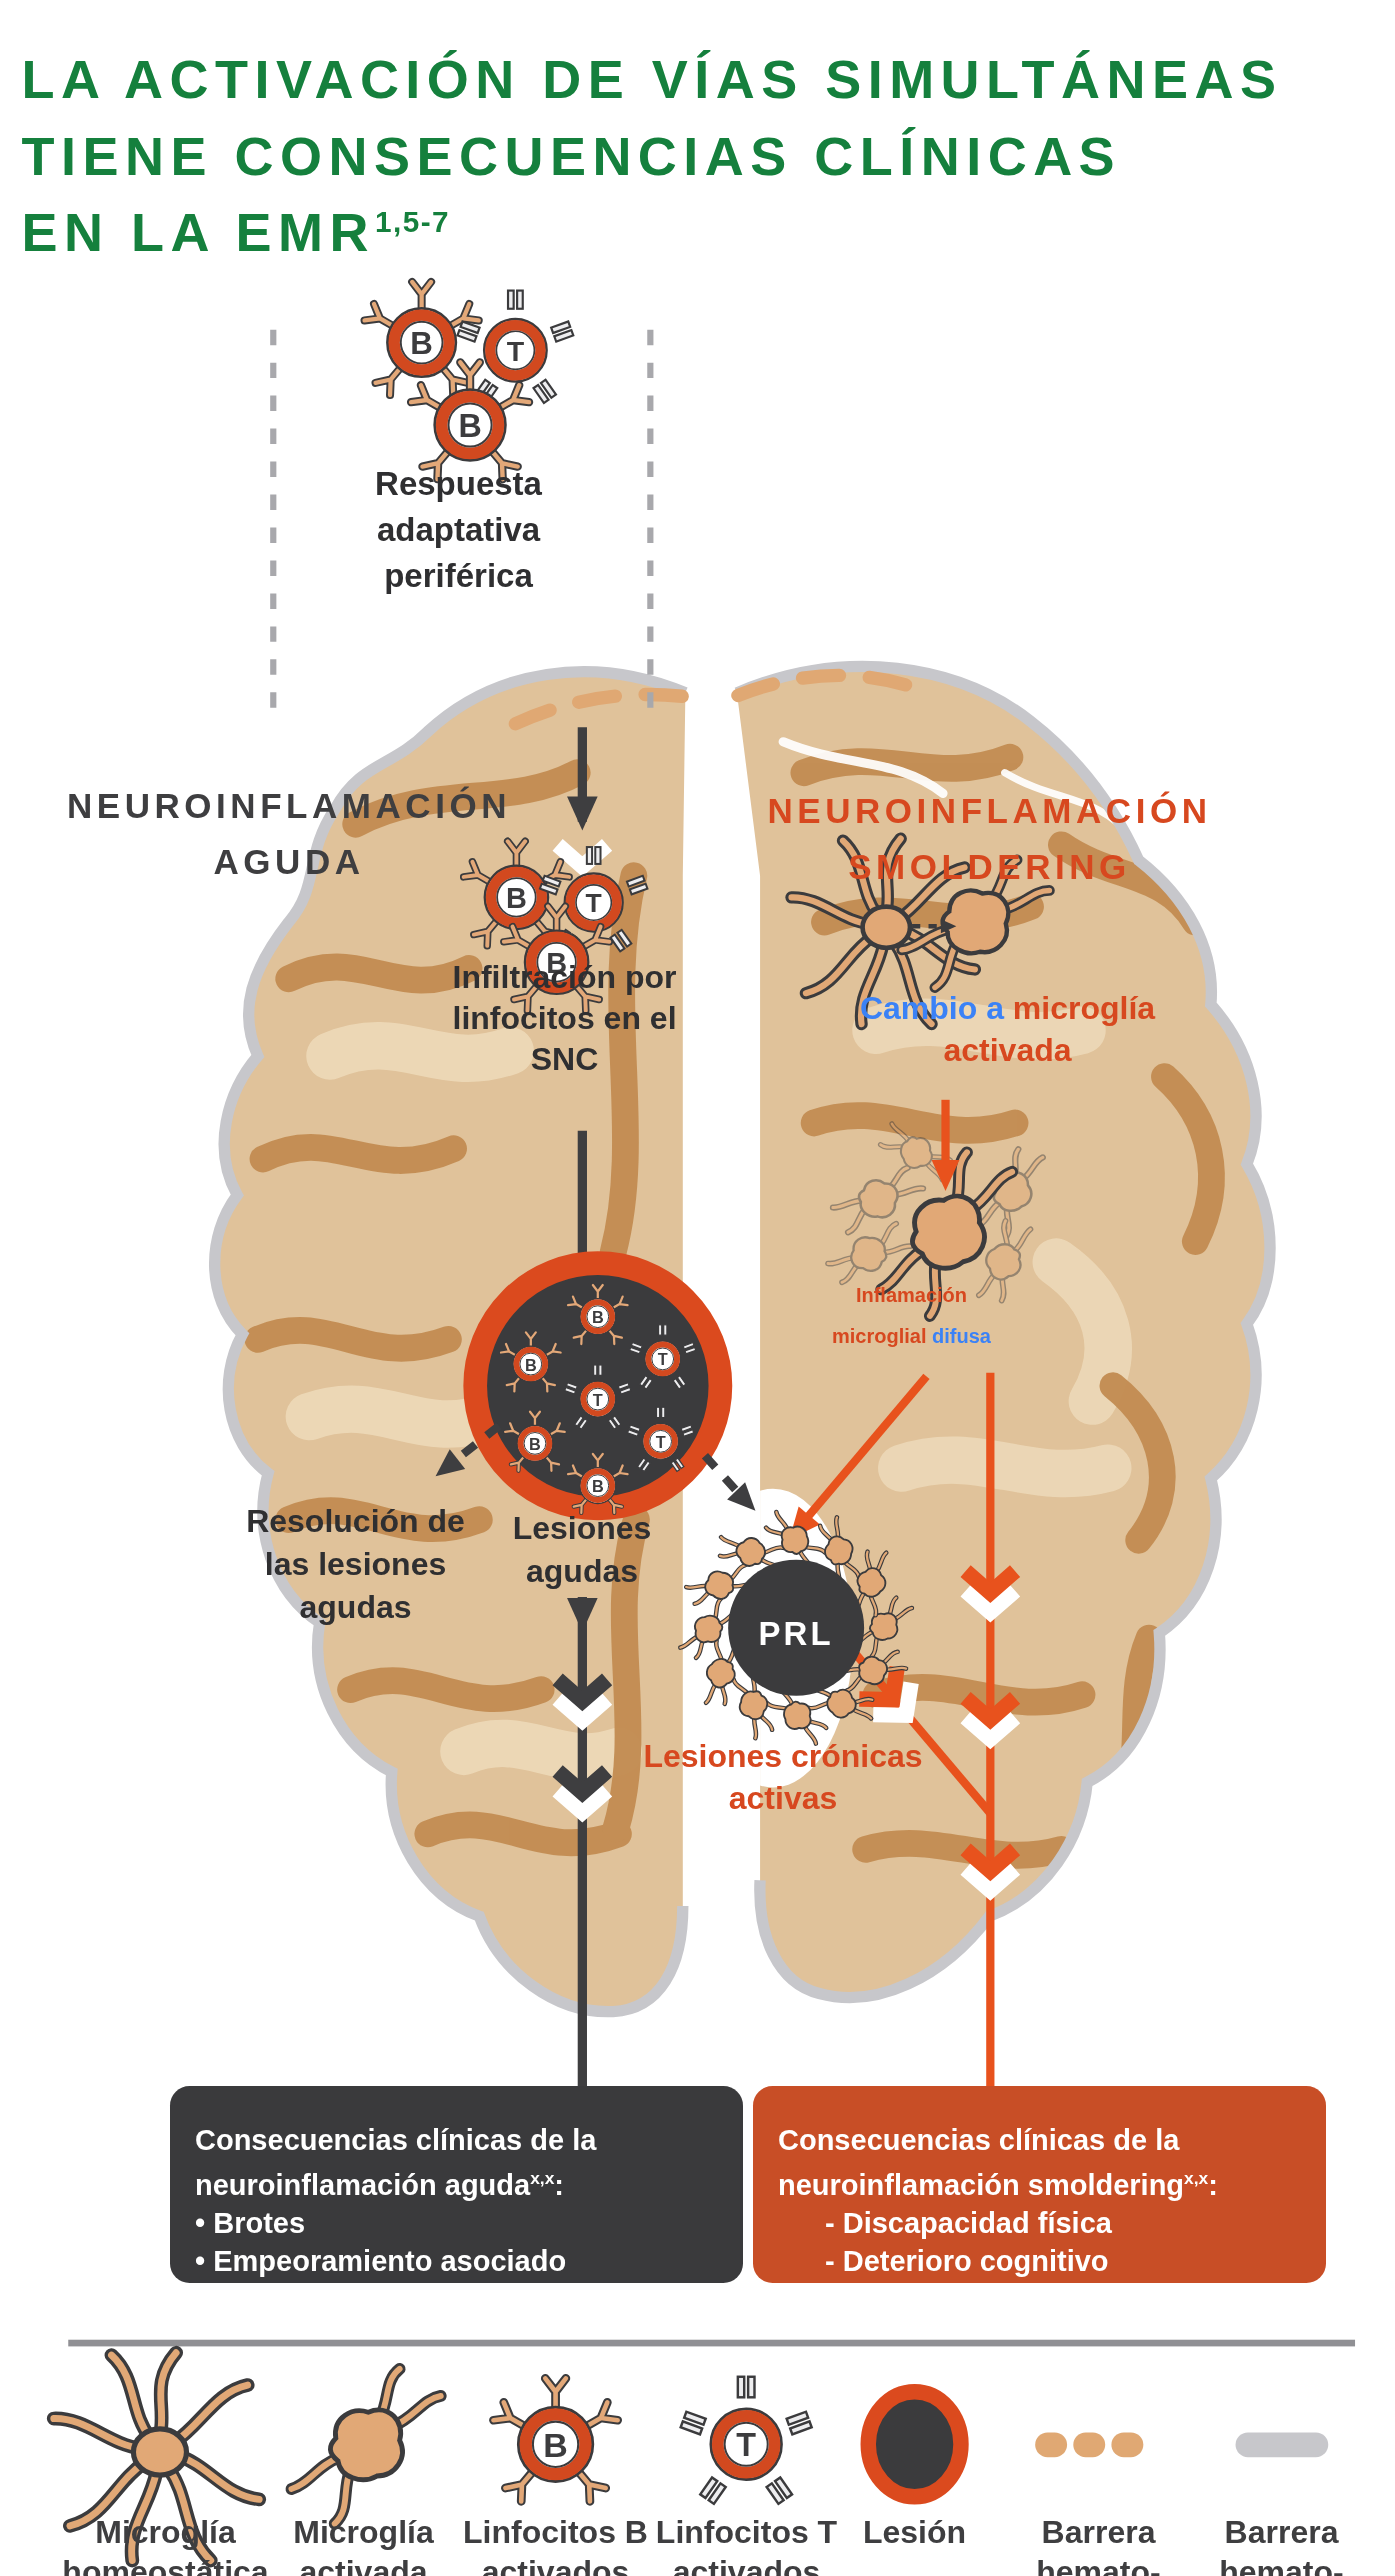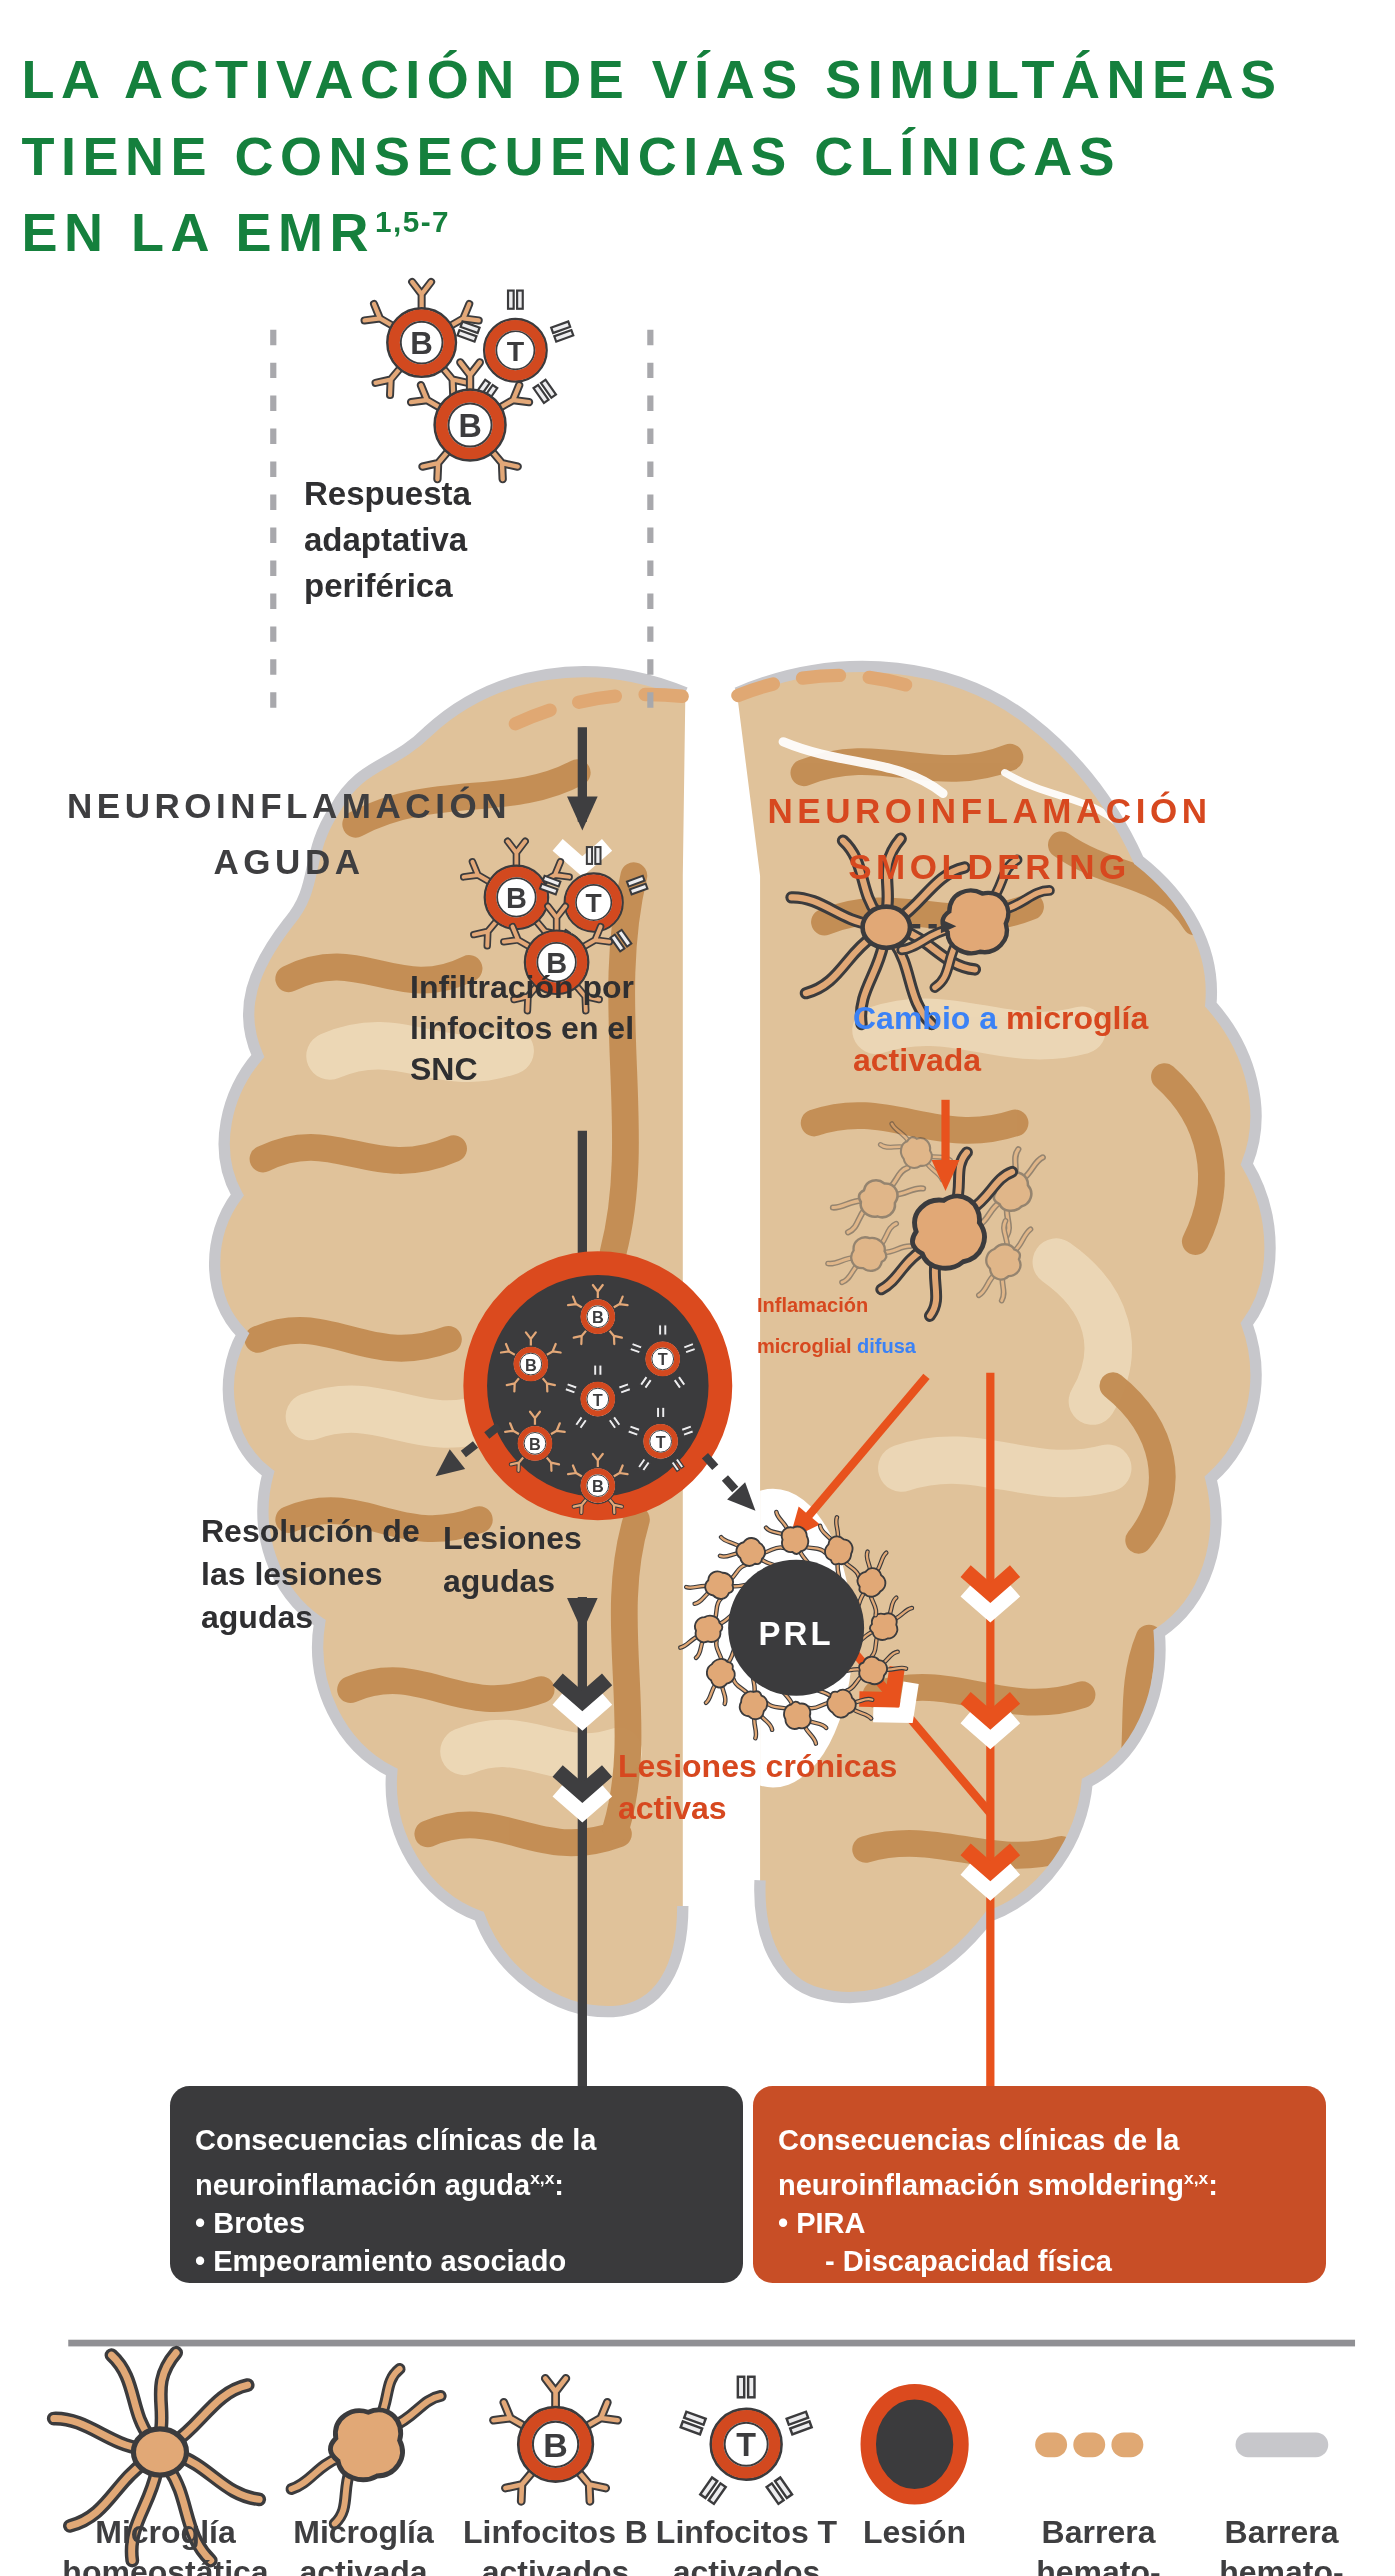--- a/index.html
+++ b/index.html
@@ -4,21 +4,21 @@
 <style>
   html,body{margin:0;padding:0;background:#ffffff;}
   #canvas{position:relative;width:1396px;height:2707px;background:#ffffff;
           font-family:"Liberation Sans",sans-serif;overflow:hidden;}
   .abs{position:absolute;}
   .title{font-size:54px;font-weight:800;letter-spacing:.12em;line-height:1.42;color:#15803d;}
   .title sup{font-size:55%;letter-spacing:.05em;}
   .seclabel{font-size:35px;font-weight:800;letter-spacing:.13em;line-height:1.6;text-align:center;}
   .acute-col{color:#3E3E40;}
   .smol-col{color:#D7481F;}
-  .node{font-weight:600;color:#2F2F31;text-align:left;margin-top:10px;}
+  .node{font-weight:600;color:#2F2F31;text-align:center;}
   .nl{display:block;}
   .orange{color:#D7481F;}
   .dark{color:#3b82f6;}
   .bold{font-weight:700;}
   .box{border-radius:19.6px;color:#ffffff;font-size:29px;line-height:38px;font-weight:700;
        padding:35px 25px;box-sizing:border-box;}
   .box sup{font-size:60%;}
   .box-dark{background:#3A3A3C;}
   .box-orange{background:#C84E26;}
   .indent1{padding-left:30px;}
@@ -342,21 +342,20 @@
     <div>Consecuencias clínicas de la</div>
     <div><span>neuroinflamación aguda</span><sup>x,x</sup><span>:</span></div>
     <div>• Brotes</div>
     <div>• Empeoramiento asociado</div>
     <div class="indent1">a los difusa (RAW)</div>
   </div>
 
   <div class="abs box box-orange" style="left:753px;top:2086px;width:573px;height:197px">
     <div>Consecuencias clínicas de la</div>
     <div><span>neuroinflamación smoldering</span><sup>x,x</sup><span>:</span></div>
-    <div>• PIRA</div>
     <div class="indent2">- Discapacidad física</div>
     <div class="indent2">- Deterioro cognitivo</div>
   </div>
 
   <div class="abs legend-label" style="left:47px;top:2512px;width:237px">
     <div>Microglía</div>
       <div>homeostática</div>
   </div>
   <div class="abs legend-label" style="left:245px;top:2512px;width:237px">
     <div>Microglía</div>

